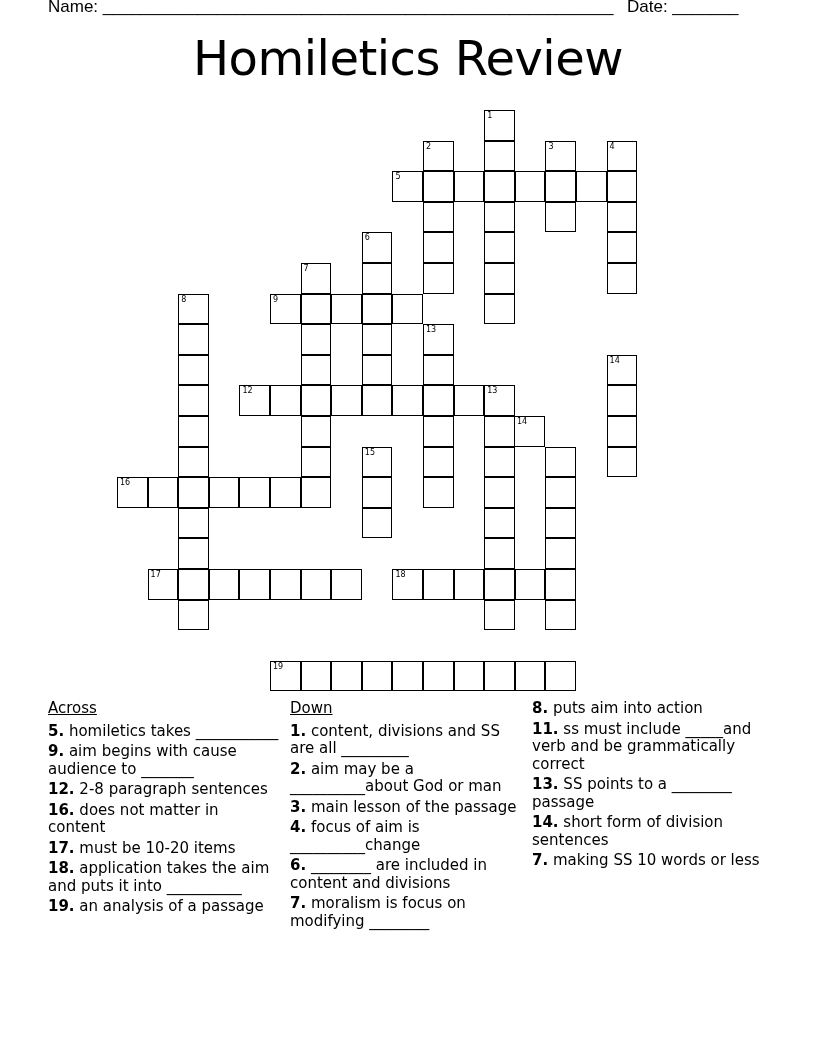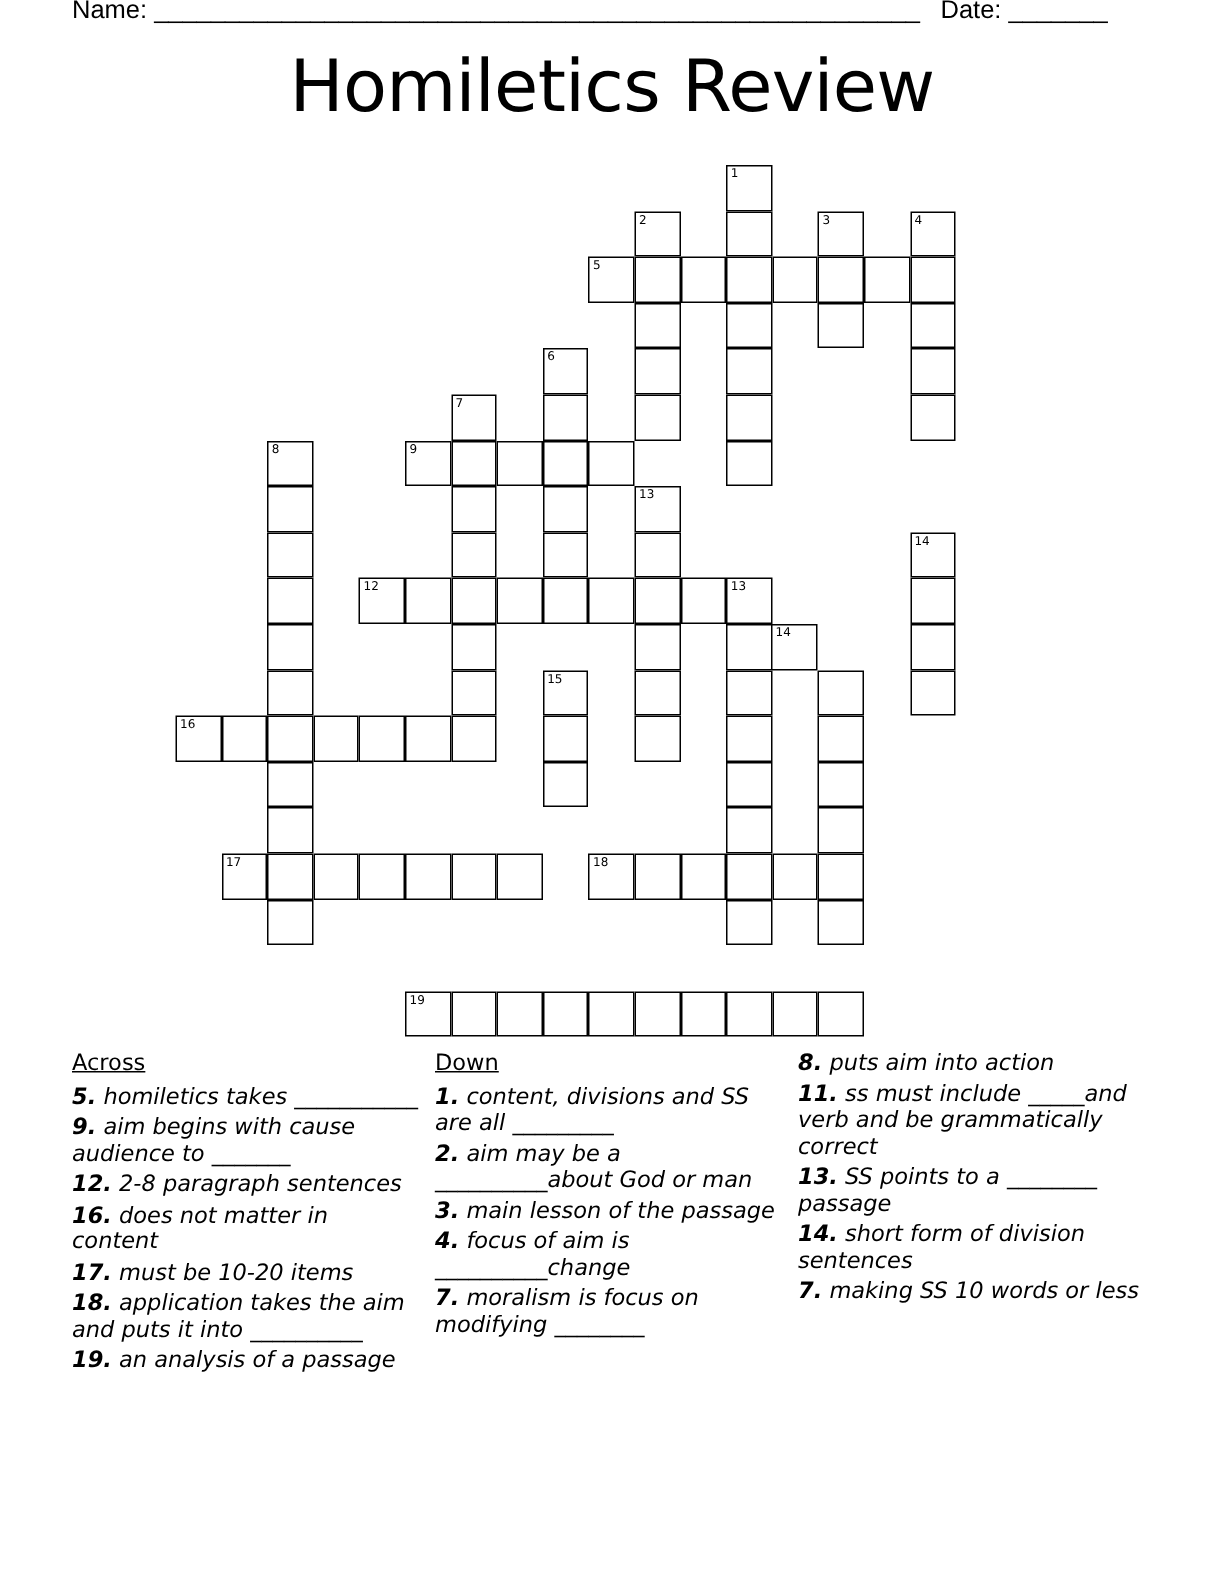--- a/index.html
+++ b/index.html
@@ -6,21 +6,21 @@
   body{width:816px;height:1056px;position:relative;overflow:hidden;font-family:"DejaVu Sans",sans-serif;color:#000;}
   .hdr{position:absolute;top:-3px;font-family:"Liberation Sans",sans-serif;font-size:17px;}
   #name-label{left:48px;}
   #date-label{left:627px;}
   .title{position:absolute;top:30px;left:0;width:816px;text-align:center;font-size:48px;font-family:"DejaVu Sans",sans-serif;font-weight:normal;letter-spacing:-0.5px;}
   #grid{position:absolute;left:0;top:0;width:816px;height:700px;}
   .cell{position:absolute;width:30.6px;height:30.6px;box-sizing:border-box;border:1.5px solid #000;background:#fff;}
   .num{position:absolute;left:2px;top:0px;font-size:8px;line-height:10px;font-family:"DejaVu Sans",sans-serif;}
   .col{position:absolute;top:700px;font-size:15px;line-height:17.5px;}
   .col h3{margin:0 0 5px 0;font-size:15px;font-weight:normal;text-decoration:underline;}
-  .clue{margin-bottom:3px;font-style:italic;}
+  .clue{margin-bottom:3px;}
   .clue b{font-weight:bold;}
   #across{left:48px;width:232px;}
   #down1{left:290px;width:232px;}
   #down2{left:532px;width:232px;}
 </style>
 </head>
 <body>
 
 <div class="hdr" id="name-label">Name: ______________________________________________________</div>
 <div class="hdr" id="date-label">Date: _______</div>
@@ -187,20 +187,21 @@
   <div class="clue"><b>18.</b> <span>application takes the aim and puts it into __________</span></div>
   <div class="clue"><b>19.</b> <span>an analysis of a passage</span></div>
 </div>
 
 <div class="col" id="down1">
   <h3>Down</h3>
   <div class="clue"><b>1.</b> <span>content, divisions and SS are all _________</span></div>
   <div class="clue"><b>2.</b> <span>aim may be a __________about God or man</span></div>
   <div class="clue"><b>3.</b> <span>main lesson of the passage</span></div>
   <div class="clue"><b>4.</b> <span>focus of aim is __________change</span></div>
+  <div class="clue"><b>6.</b> <span>________ are included in content and divisions</span></div>
   <div class="clue"><b>7.</b> <span>moralism is focus on modifying ________</span></div>
 </div>
 
 <div class="col" id="down2">
   <div class="clue"><b>8.</b> <span>puts aim into action</span></div>
   <div class="clue"><b>11.</b> <span>ss must include _____and verb and be grammatically correct</span></div>
   <div class="clue"><b>13.</b> <span>SS points to a ________ passage</span></div>
   <div class="clue"><b>14.</b> <span>short form of division sentences</span></div>
   <div class="clue"><b>7.</b> <span>making SS 10 words or less</span></div>
 </div>

